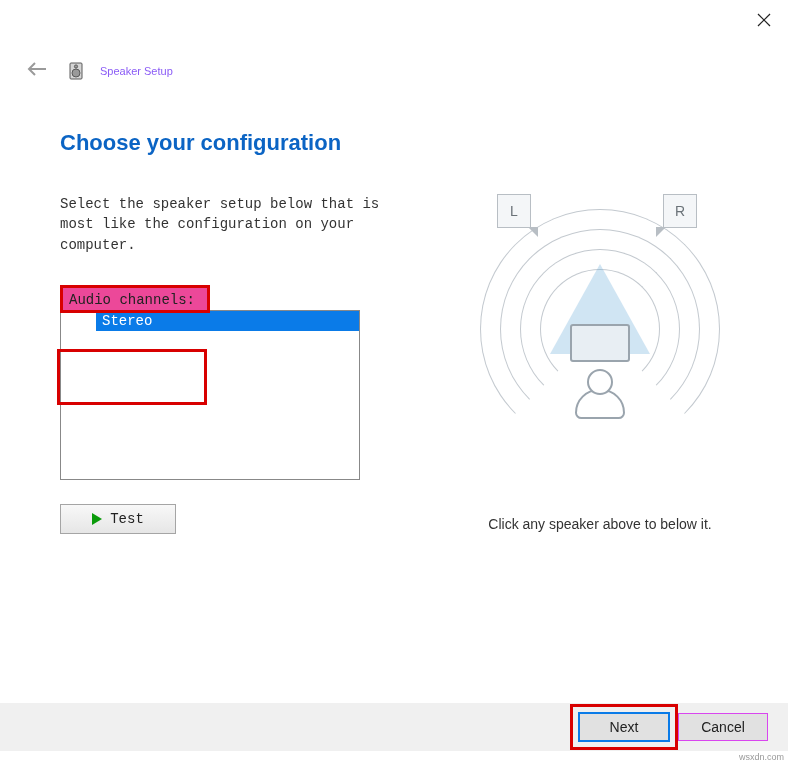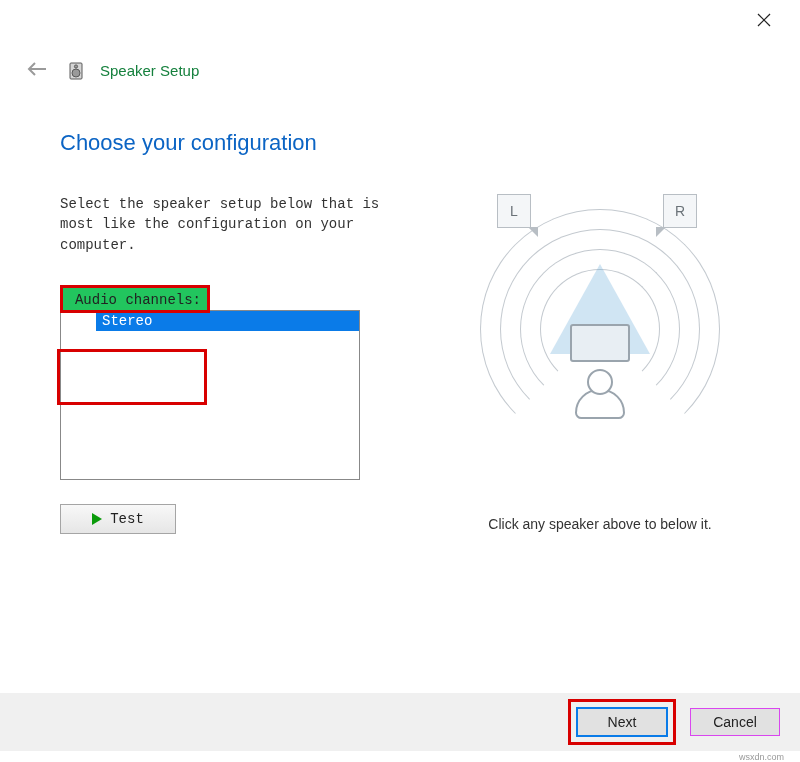--- a/index.html
+++ b/index.html
@@ -36,35 +36,35 @@
     color: #9a9a9a;
     font-size: 20px;
     padding: 4px 6px;
     cursor: pointer;
   }
   .app-icon {
     width: 18px; height: 18px;
     display: flex; align-items: center; justify-content: center;
   }
   .page-title {
-    font-size: 15px;
-    color: #15803d;
+    font-size: 11px;
+    color: #8b5cf6;
   }
 
   
   .content {
     position: absolute;
     top: 130px;
     left: 60px;
     right: 40px;
   }
   .heading {
     font-size: 22px;
     color: #0b64c4;
-    font-weight: 400;
+    font-weight: 700;
     margin-bottom: 38px;
   }
   .two-col {
     display: flex;
     gap: 40px;
   }
   .left-col { width: 340px; font-family: Liberation Mono, monospace; }
   .right-col { flex: 1; display: flex; flex-direction: column; align-items: center; }
 
   .desc {
@@ -75,22 +75,21 @@
   }
 
   
   .red-box-1 {
     border: 3px solid #d80000;
     width: 150px;
     padding: 4px 6px 2px 6px;
     margin-bottom: -3px; 
     position: relative;
     z-index: 2;
-    background: #22c55e;
-    text-align: right;
+    background: #ec4899;
   }
   .label-audio {
     color: #222;
   }
   .red-box-2 {
     border: 3px solid #d80000;
     width: 150px;
     height: 56px;
     position: absolute;
     z-index: 3;
@@ -211,28 +210,27 @@
   .hint {
     margin-top: 62px;
     color: #333;
     font-size: 14px;
   }
 
   
   .footer {
     position: absolute;
     bottom: 11px;
-    left: 0; right: 0;
-    height: 58px;
+    left: 0; right: 12px;
+    height: 48px;
     background: #f0f0f0;
     display: flex;
     justify-content: flex-end;
     align-items: center;
     padding-right: 20px;
-    gap: 14px;
   }
   .dlg-btn {
     width: 90px; height: 28px;
     background: #e1e1e1;
     border: 1px solid #d946ef;
     font-size: 14px;
     cursor: pointer;
     display: flex; align-items: center; justify-content: center;
   }
   .dlg-btn.primary {

